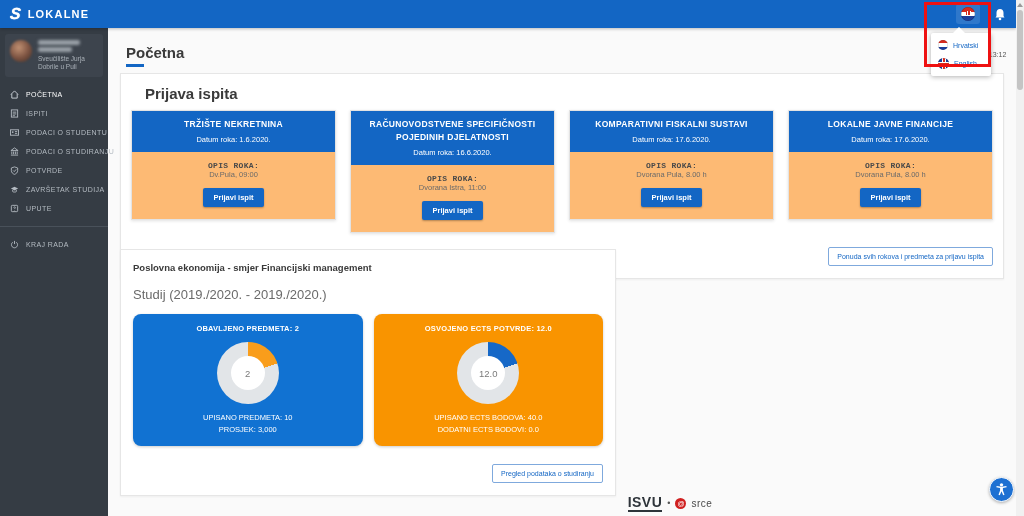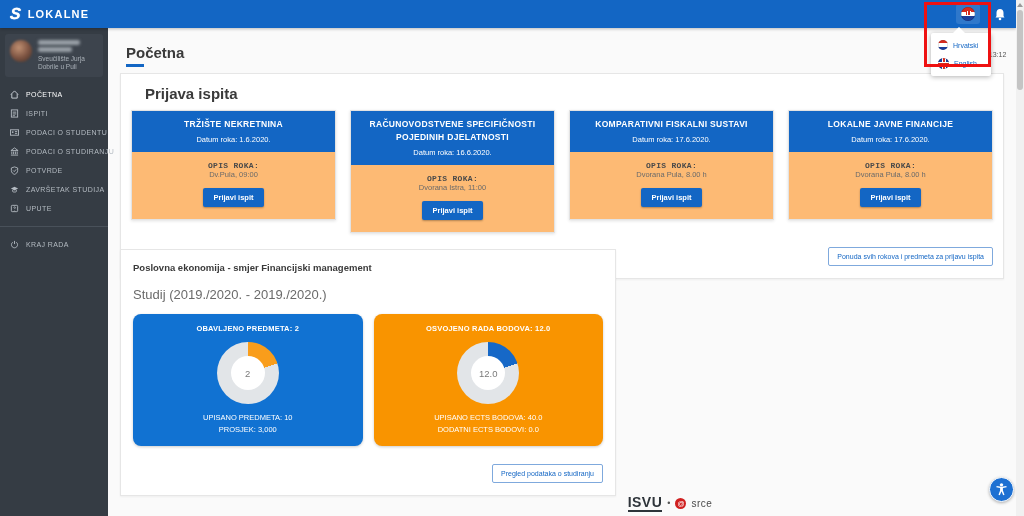--- a/index.html
+++ b/index.html
@@ -316,21 +316,21 @@
             <b>10</b>
           </div>
           <div class="stat-line">
             <span>PROSJEK:</span>
             <b>3,000</b>
           </div>
         </div>
 
         <div class="stat-card orange">
           <div class="stat-top">
-            <span>OSVOJENO RADA BODOVA:</span>
+            <span>OSVOJENO ECTS POTVRDE:</span>
             <b>12.0</b>
           </div>
           <div class="donut" style="background: conic-gradient(rgb(22, 104, 199) 0deg, rgb(22, 104, 199) 20%, rgb(226, 229, 232) 20%, rgb(226, 229, 232) 100%);">
             <div class="donut-hole">12.0</div>
           </div>
           <div class="stat-line">
             <span>UPISANO ECTS BODOVA:</span>
             <b>40.0</b>
           </div>
           <div class="stat-line">

